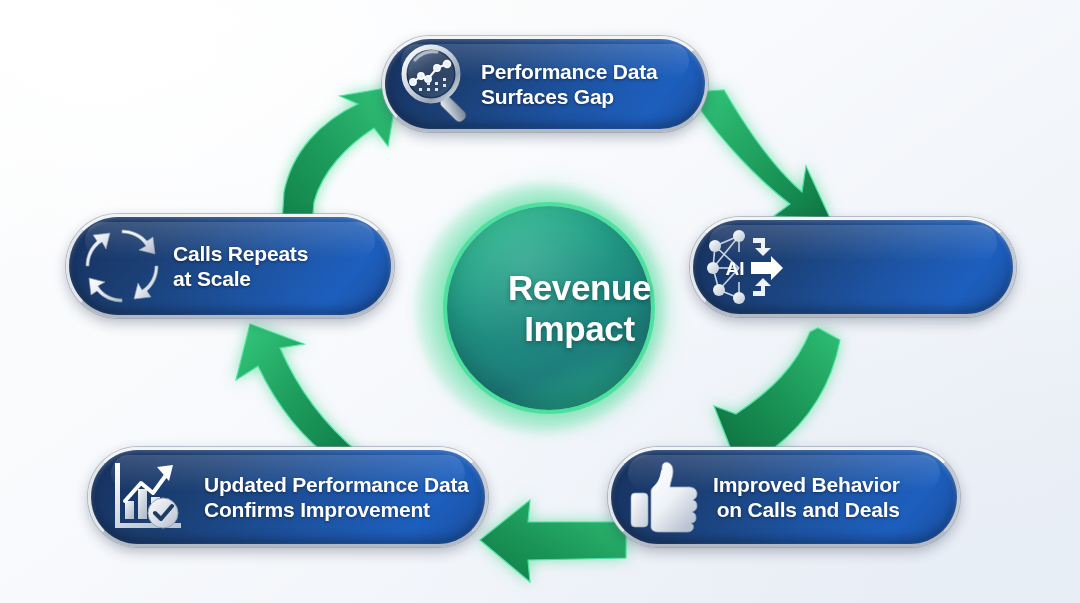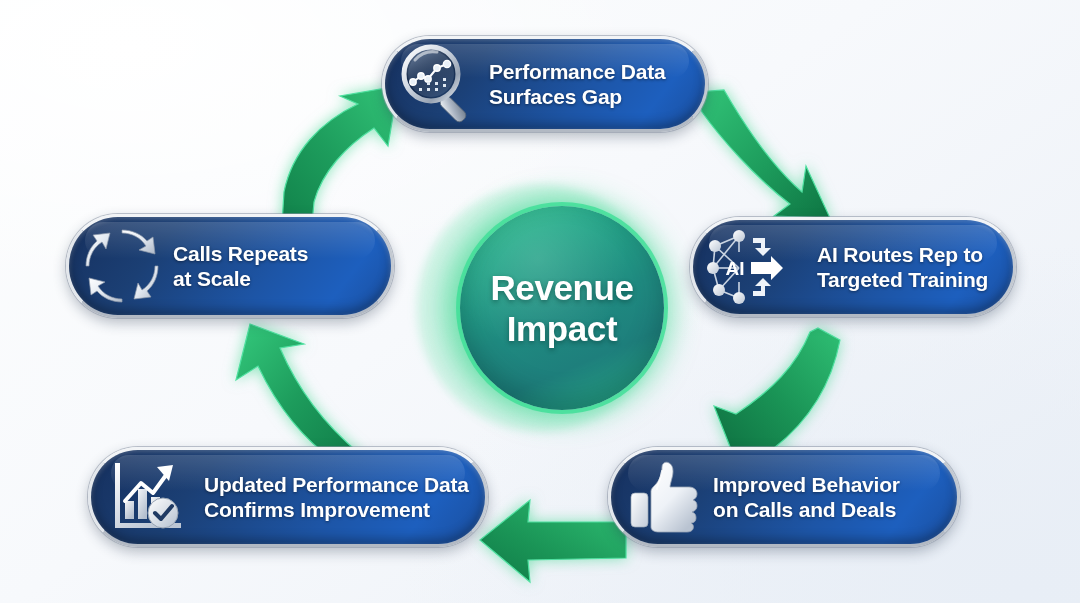--- a/index.html
+++ b/index.html
@@ -62,27 +62,27 @@
     color: #ffffff;
     font-weight: bold;
     line-height: 1.20;
     letter-spacing: -0.2px;
     text-shadow: 0 1px 3px rgba(0,0,0,0.45);
     white-space: pre-line;
   }
 
   
   #node-top      { left: 382px; top: 36px;  width: 326px; height: 96px;  padding: 0 16px 0 12px; }
-  #node-top .node-label { font-size: 21px; margin-left: 8px; }
+  #node-top .node-label { font-size: 21px; }
 
   #node-ai       { left: 690px; top: 217px; width: 326px; height: 100px; padding: 0 14px 0 12px; gap: 24px; }
   #node-ai .node-label { font-size: 21px; margin-left: 6px; }
 
   #node-behavior { left: 608px; top: 447px; width: 352px; height: 100px; padding: 0 14px 0 16px; }
-  #node-behavior .node-label { font-size: 21px; margin-left: 10px; }
+  #node-behavior .node-label { font-size: 21px; margin-left: 10px; text-align: right; }
 
   #node-updated  { left: 88px;  top: 447px; width: 400px; height: 100px; padding: 0 14px 0 16px; }
   #node-updated .node-label { font-size: 21px; margin-left: 17px; }
 
   #node-loop     { left: 66px;  top: 214px; width: 328px; height: 104px; padding: 0 16px 0 14px; }
   #node-loop .node-label { font-size: 21px; margin-left: 12px; }
 
   
   #hub-glow {
     position: absolute;
@@ -93,33 +93,33 @@
         rgba(52,214,140,0.60) 0%,
         rgba(52,214,140,0.42) 46%,
         rgba(66,220,150,0.26) 62%,
         rgba(80,226,160,0.10) 78%,
         rgba(255,255,255,0) 100%);
     filter: blur(4px);
     z-index: 2;
   }
   #hub {
     position: absolute;
-    left: 460px; top: 206px;
+    left: 447px; top: 206px;
     width: 204px; height: 204px;
     border-radius: 50%;
     background:
       radial-gradient(circle at 38% 26%, rgba(255,255,255,0.14) 0%, rgba(255,255,255,0) 46%),
       linear-gradient(157deg, #2ec28c 0%, #25a98a 22%, #1f8a80 52%, #1e7f7c 72%, #2bb68b 100%);
     box-shadow:
       0 0 0 4px rgba(60,222,150,0.80),
       0 0 26px 10px rgba(55,215,140,0.52),
       inset 0 -10px 26px rgba(0,40,40,0.30);
     display: flex;
     align-items: center;
-    justify-content: center;
+    justify-content: flex-end;
     z-index: 3;
   }
   #hub-label {
     color: #ffffff;
     font-size: 35px;
     font-weight: bold;
     line-height: 1.18;
     text-align: center;
     letter-spacing: -0.4px;
     text-shadow: 0 2px 5px rgba(0,45,40,0.45);
@@ -280,22 +280,20 @@
         <circle cx="10" cy="18" r="6" fill="url(#nnNode)"></circle>
         <circle cx="8" cy="40" r="6" fill="url(#nnNode)"></circle>
         <circle cx="14" cy="62" r="6" fill="url(#nnNode)"></circle>
         <circle cx="34" cy="70" r="6" fill="url(#nnNode)"></circle>
         <text x="30" y="47" font-family="Liberation Sans, sans-serif" font-size="19" font-weight="bold" fill="#ffffff" text-anchor="middle">AI</text>
         <path d="M48,10 L60,10 L60,20 L66,20 L58,28 L50,20 L56,20 L56,15 L48,15 Z" fill="#eef3f9"></path>
         <path d="M46,34 L66,34 L66,28 L78,40 L66,52 L66,46 L46,46 Z" fill="#ffffff"></path>
         <path d="M48,68 L60,68 L60,58 L66,58 L58,50 L50,58 L56,58 L56,63 L48,63 Z" fill="#eef3f9"></path>
       </svg>
     </span>
-    <span class="node-label">AI Routes Rep to
-Targeted Training</span>
   </div>
 
   <div class="node" id="node-behavior">
     <span class="node-icon">
       <svg width="76" height="76" viewBox="0 0 76 76">
         <defs>
           <linearGradient id="tuG" x1="0" y1="0" x2="0.7" y2="1">
             <stop offset="0" stop-color="#ffffff"></stop>
               <stop offset="0.55" stop-color="#eef2f7"></stop>
             <stop offset="1" stop-color="#b9c3d1"></stop>

